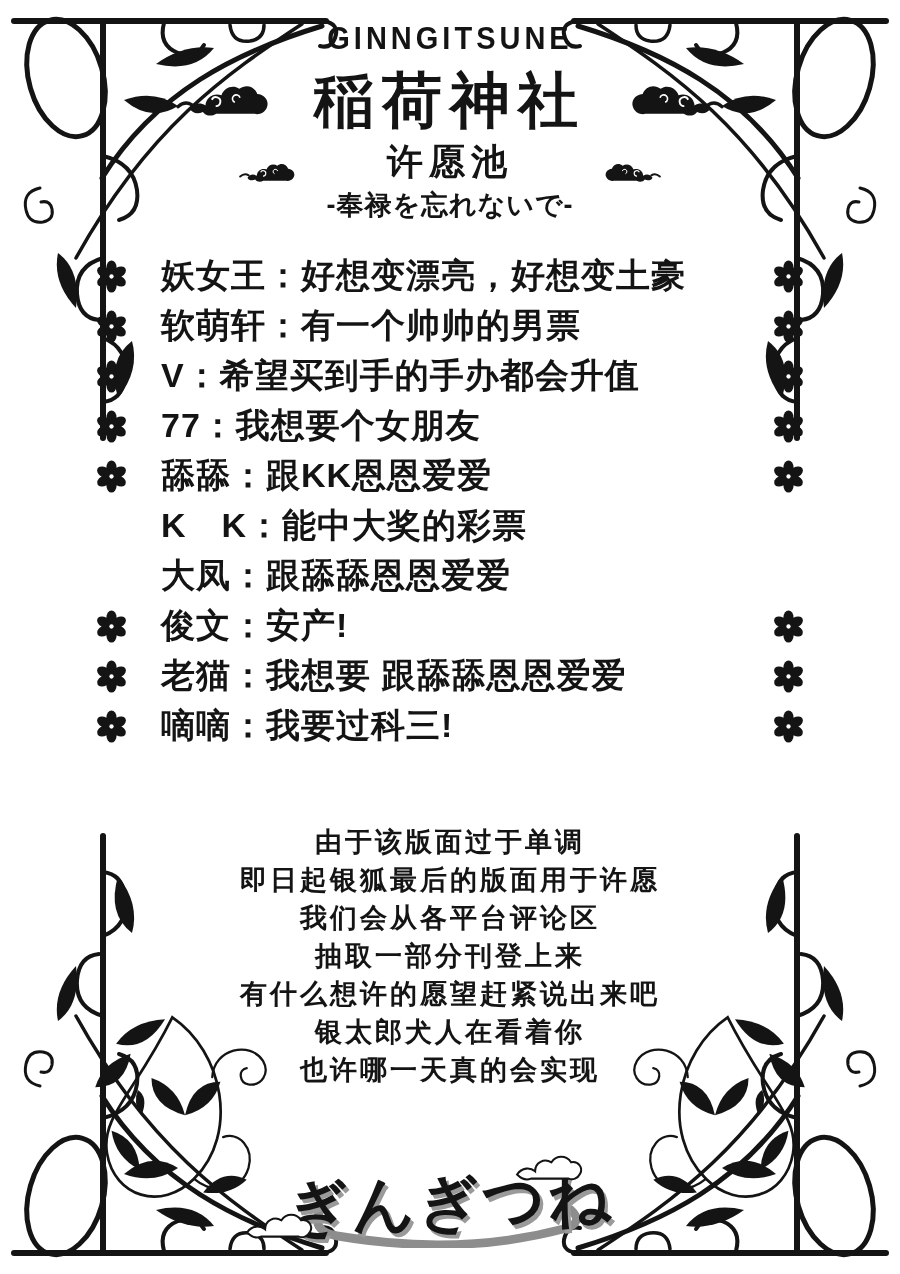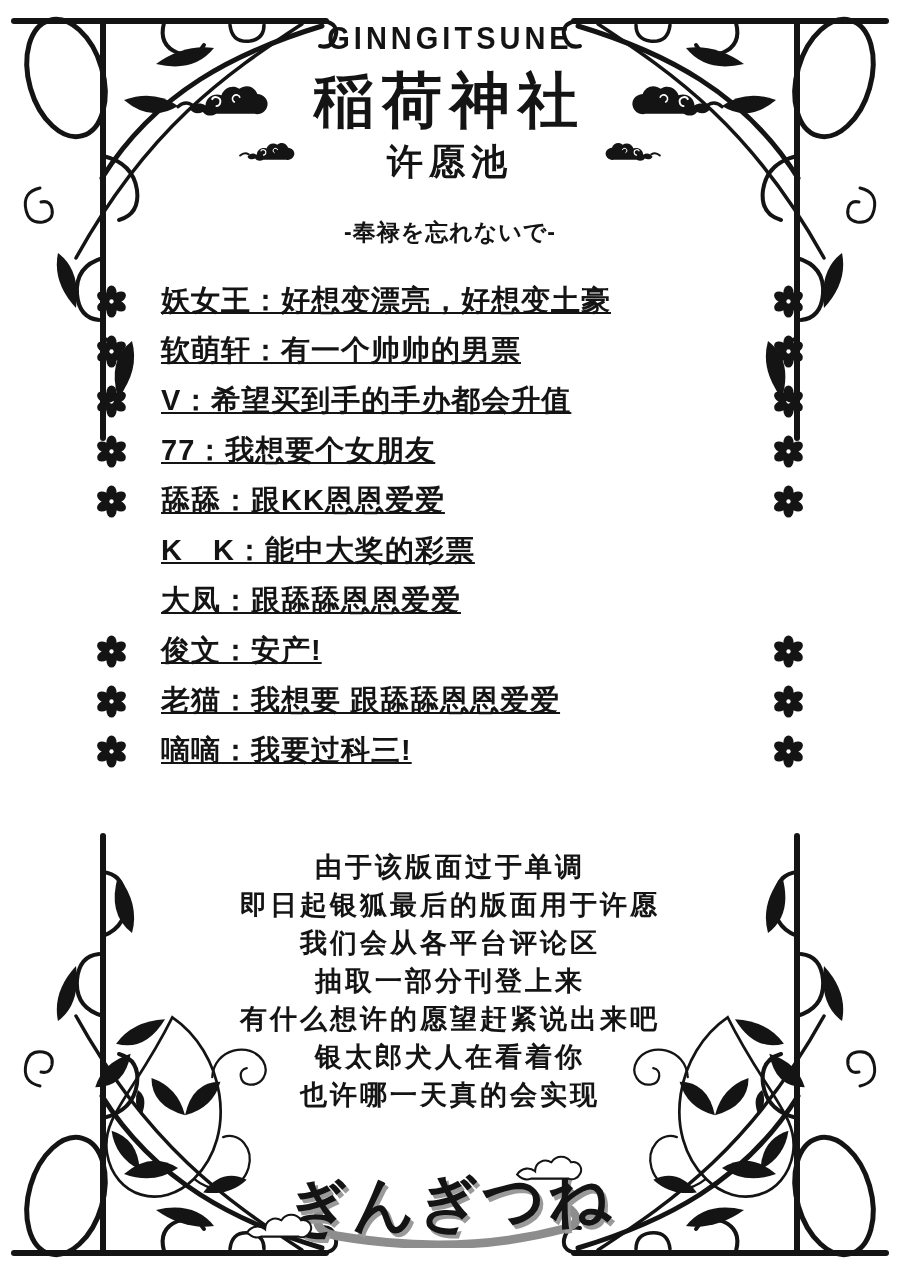--- a/index.html
+++ b/index.html
@@ -20,30 +20,30 @@
   .leafspiral.bl{left:78px;bottom:58px;}
   .leafspiral.br{right:78px;bottom:58px;transform:scaleX(-1);}
 
   
   .header{position:relative;text-align:center;padding-top:22px;}
   .brand{font-size:29px;font-weight:700;letter-spacing:4px;transform:scaleY(1.08);}
   .title-row{display:flex;align-items:center;justify-content:center;gap:42px;margin-top:14px;}
   .title{font-size:60px;font-weight:900;letter-spacing:8px;line-height:1.05;}
   .cloud{width:96px;height:44px;flex:0 0 auto;}
   .cloud.flip{transform:scaleX(-1);}
-  .subtitle-row{display:flex;align-items:flex-start;justify-content:center;gap:90px;margin-top:6px;}
+  .subtitle-row{display:flex;align-items:flex-end;justify-content:center;gap:90px;margin-top:6px;}
   .subtitle{font-size:36px;font-weight:700;letter-spacing:6px;}
   .cloud.small{width:58px;height:28px;}
-  .tagline{margin-top:30px;font-size:23px;font-weight:700;letter-spacing:1px;}
+  .tagline{font-size:27px;font-weight:700;letter-spacing:1px;}
 
   
   .wishlist{width:710px;margin:28px auto 0 auto;}
   .wish-row{display:flex;align-items:center;height:50px;}
   .flower{width:33px;height:33px;flex:0 0 auto;}
-  .wish-text{flex:1 1 auto;text-align:left;padding-left:33px;font-size:29px;font-weight:600;letter-spacing:1px;white-space:nowrap;text-decoration:underline;}
+  .wish-text{flex:1 1 auto;text-align:left;padding-left:33px;font-size:34px;font-weight:600;letter-spacing:1px;white-space:nowrap;}
   .wish-row.no-flowers .flower{visibility:hidden;}
 
   
   .announcement{margin-top:72px;text-align:center;font-family:cursive;}
   .ann-line{font-size:27px;line-height:38px;font-weight:600;letter-spacing:3px;}
 
   
   .logo-wrap{position:absolute;left:0;right:0;bottom:24px;text-align:center;}
   .logo-inner{position:relative;display:inline-block;padding:6px 30px;}
   .logo-text{

